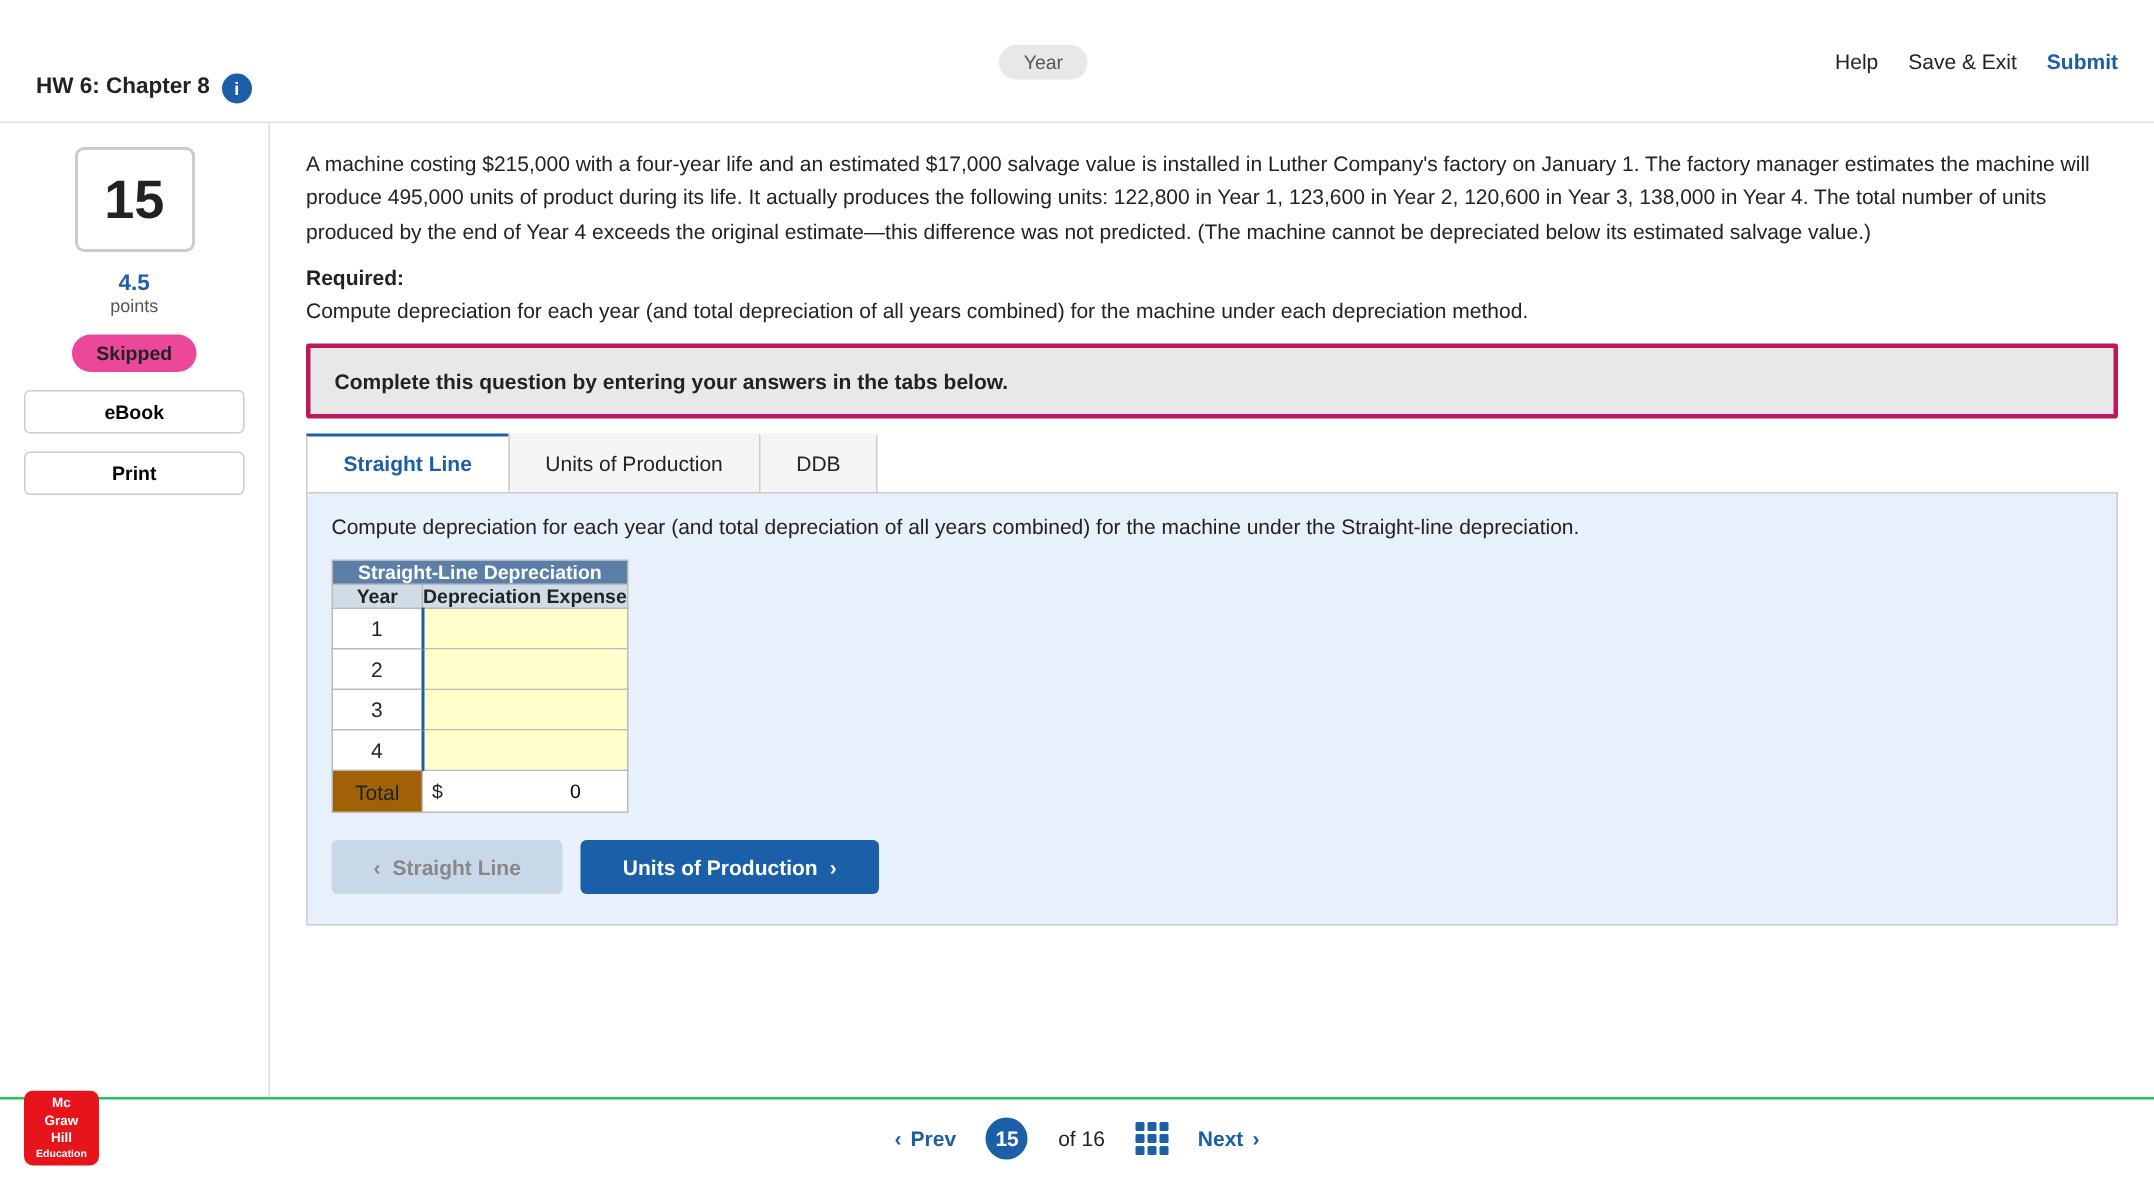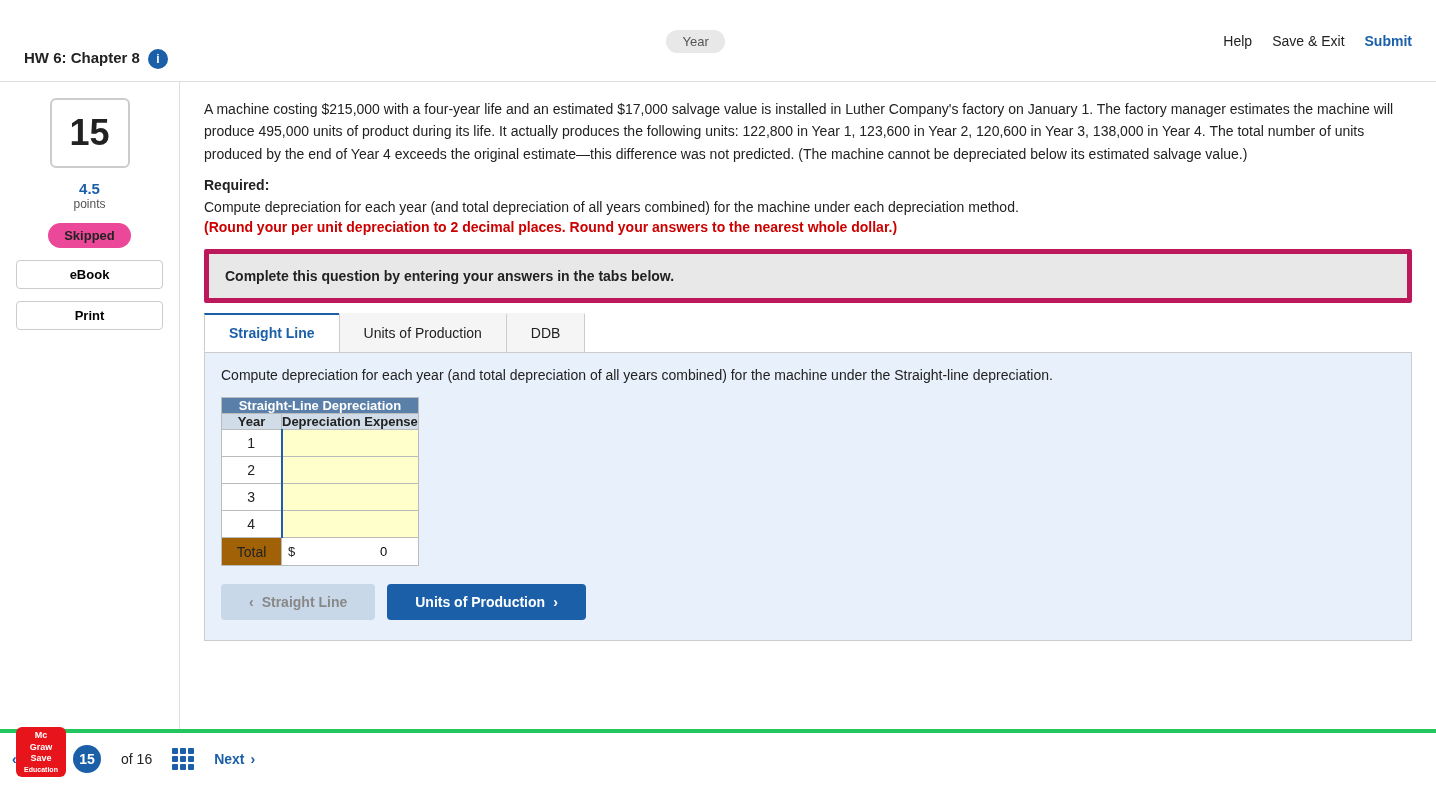--- a/index.html
+++ b/index.html
@@ -88,21 +88,21 @@
     }
     .problem-text { font-size: 14px; line-height: 1.6; margin-bottom: 12px; }
     .required-label { font-weight: 700; margin-bottom: 6px; }
     .instruction-text { margin-bottom: 4px; }
     .red-text { color: #cc0000; font-weight: 600; }
 
     
     .complete-banner {
       background: #e8e8e8;
       padding: 14px 16px;
-      border: 5px solid #be185d;
+      border: 3px solid #be185d;
       border-radius: 2px;
       font-size: 14px;
       font-weight: 700;
       margin: 14px 0 10px 0;
     }
 
     
     .tabs { display: flex; border-bottom: none; margin-bottom: 0; }
     .tab {
       padding: 10px 24px;
@@ -220,23 +220,24 @@
     }
     .btn-nav-next {
       background: #1a5fa8;
       color: #fff;
     }
 
     
     .bottom-bar {
       display: flex;
       align-items: center;
+      justify-content: center;
       gap: 20px;
       padding: 12px;
-      border-top: 4px solid #22c55e;
+      border-top: 2px solid #22c55e;
       background: #fff;
       position: fixed;
       bottom: 0;
       left: 0;
       right: 0;
     }
     .pagination-btn {
       display: flex;
       align-items: center;
       gap: 6px;
@@ -321,21 +322,20 @@
     </div>
     <div class="skipped-badge">Skipped</div>
     <button class="sidebar-btn">eBook</button>
     <button class="sidebar-btn">Print</button>
   </div>
 
   <div class="content">
     <p class="problem-text">A machine costing $215,000 with a four-year life and an estimated $17,000 salvage value is installed in Luther Company's factory on January 1. The factory manager estimates the machine will produce 495,000 units of product during its life. It actually produces the following units: 122,800 in Year 1, 123,600 in Year 2, 120,600 in Year 3, 138,000 in Year 4. The total number of units produced by the end of Year 4 exceeds the original estimate—this difference was not predicted. (The machine cannot be depreciated below its estimated salvage value.)</p>
     <p class="required-label">Required:</p>
     <p class="instruction-text">Compute depreciation for each year (and total depreciation of all years combined) for the machine under each depreciation method.</p>
-    <p class="instruction-text red-text">(Round your per unit depreciation to 2 decimal places. Round your answers to the nearest whole dollar.)</p>
 
     <div class="complete-banner">Complete this question by entering your answers in the tabs below.</div>
 
     <div class="tabs">
       <div class="tab active">
         <span>Straight Line</span>
       </div>
       <div class="tab">
         <span>Units of Production</span>
       </div>
@@ -407,21 +407,21 @@
     </div>
   </div>
 </div>
 
 <div class="bottom-bar">
 
   <div class="logo-box">
     <div class="mgh-logo">
       <span>Mc</span>
       <span>Graw</span>
-      <span>Save</span>
+      <span>Hill</span>
       <span style="font-size:7px;">Education</span>
     </div>
   </div>
 
   <button class="pagination-btn">
     <span>‹</span>
     <span>Prev</span>
   </button>
 
   <div class="page-number">15</div>

